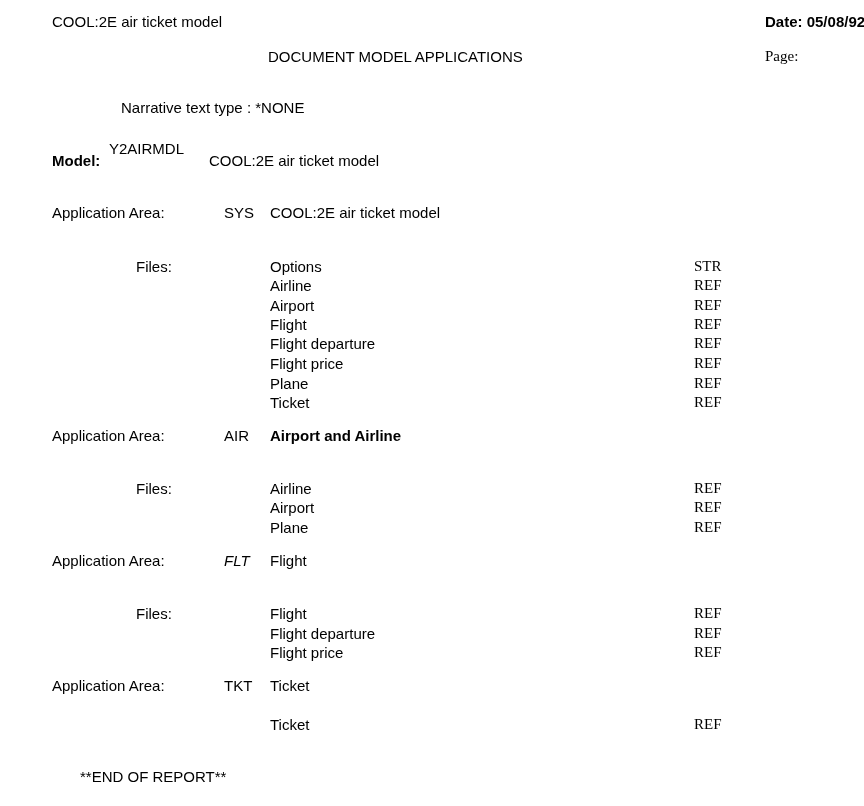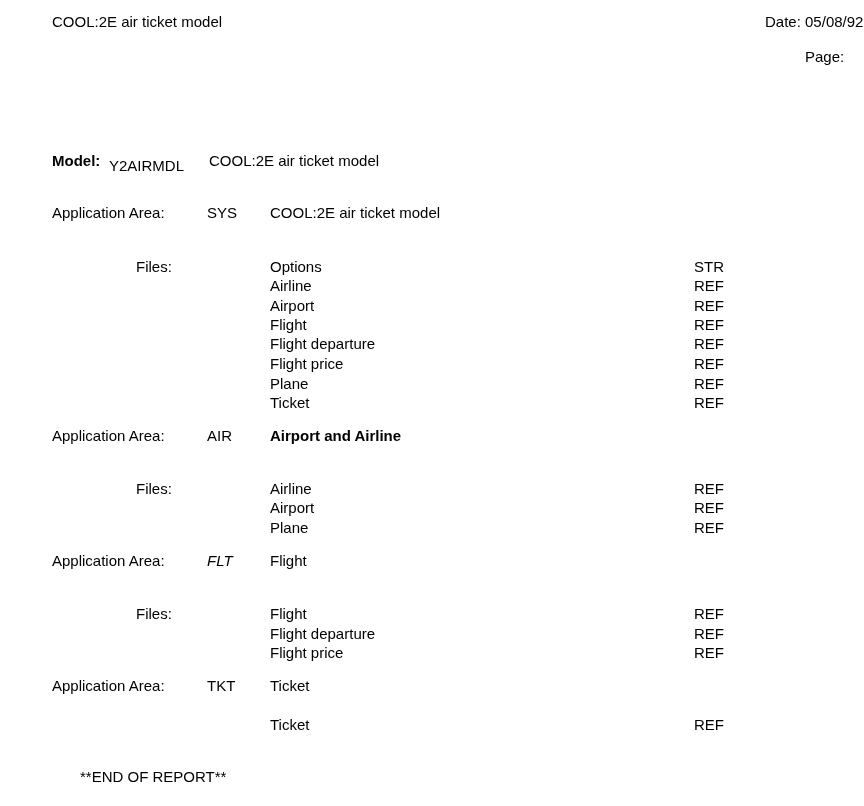--- a/index.html
+++ b/index.html
@@ -22,50 +22,52 @@
     height: 806px;
     padding: 0;
     margin-left: 36px;
   }
   .row {
     position: absolute;
     white-space: pre;
     line-height: 19px;
   }
   .col-title { left: 16px; }
-  .col-date  { left: 729px; }
-  .col-page-label { left: 769px; }
+  .col-date  { left: 729px; font-weight: bold; }
+  .col-page-label { left: 729px; font-family: Liberation Serif, serif; }
   .center-title { left: 232px; }
   .col-opt-label { left: 16px; }
   .col-opt-value { left: 85px; }
   .col-model-label { left: 16px; font-weight: bold; }
   .col-model-name { left: 73px; }
   .col-model-desc { left: 173px; }
   .col-area-label { left: 16px; }
-  .col-area-code { left: 171px; }
+  .col-area-code { left: 188px; }
   .col-area-desc { left: 234px; }
   .col-files-label { left: 100px; }
   .col-file-name { left: 234px; }
-  .col-file-type { left: 658px; }
+  .col-file-type { left: 658px; font-family: Liberation Serif, serif; }
   .col-end { left: 44px; }
 </style>
 </head>
 <body>
 
 <div class="page">
 
   <div class="row col-title" style="top:12px;">COOL:2E air ticket model</div>
   <div class="row col-date" style="top:12px;"><span>Date:</span> <span>05/08/92</span></div>
 
+  <div class="row center-title" style="top:47px;">DOCUMENT MODEL APPLICATIONS</div>
   <div class="row col-page-label" style="top:47px;">Page:</div>
   <div class="row" style="top:47px; left:834px;">1</div>
 
+  <div class="row col-opt-value" style="top:98px;"><span>Narrative text type :</span> <span>*NONE</span></div>
 
   <div class="row col-model-label" style="top:151px;">Model:</div>
-  <div class="row col-model-name" style="top:156px;">Y2AIRMDL</div>
+  <div class="row col-model-name" style="top:139px;">Y2AIRMDL</div>
   <div class="row col-model-desc" style="top:151px;">COOL:2E air ticket model</div>
 
   <div class="row col-area-label" style="top:203px;">Application Area:</div>
   <div class="row col-area-code" style="top:203px;">SYS</div>
   <div class="row col-area-desc" style="top:203px;">COOL:2E air ticket model</div>
 
   <div class="row col-files-label" style="top:257px;">Files:</div>
 
   <div class="row col-file-name" style="top:257px;">Options</div>
   <div class="row col-file-type" style="top:257px;">STR</div>

